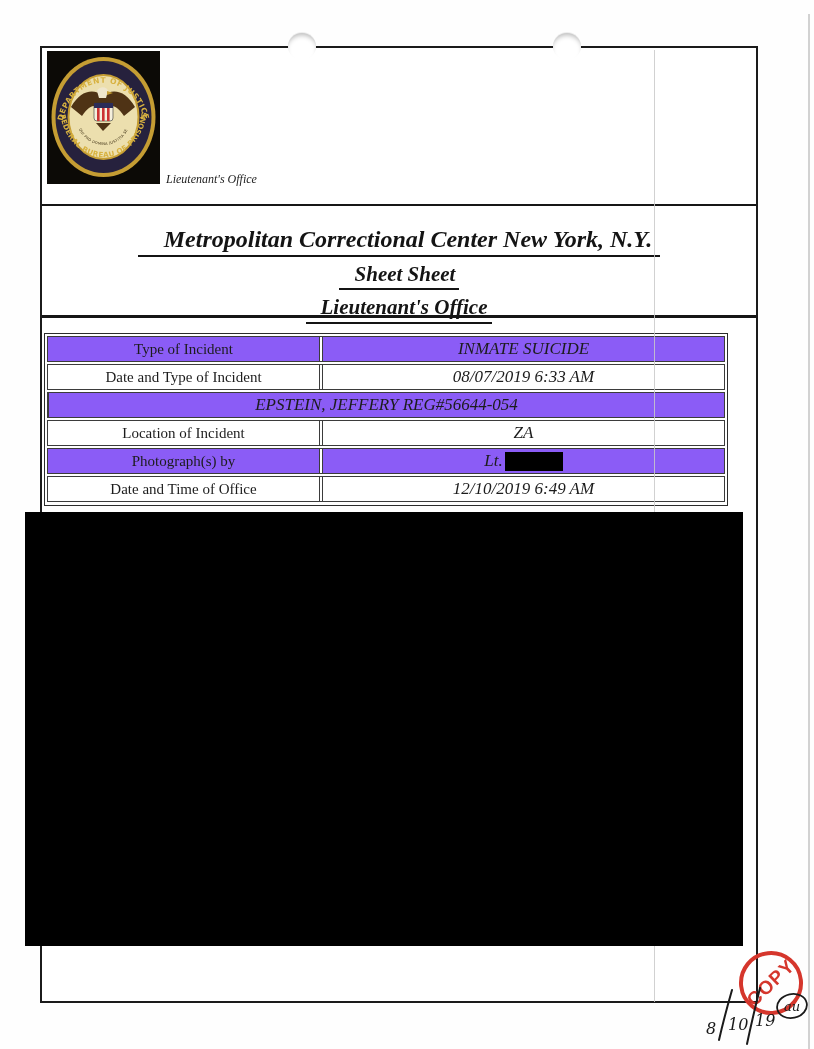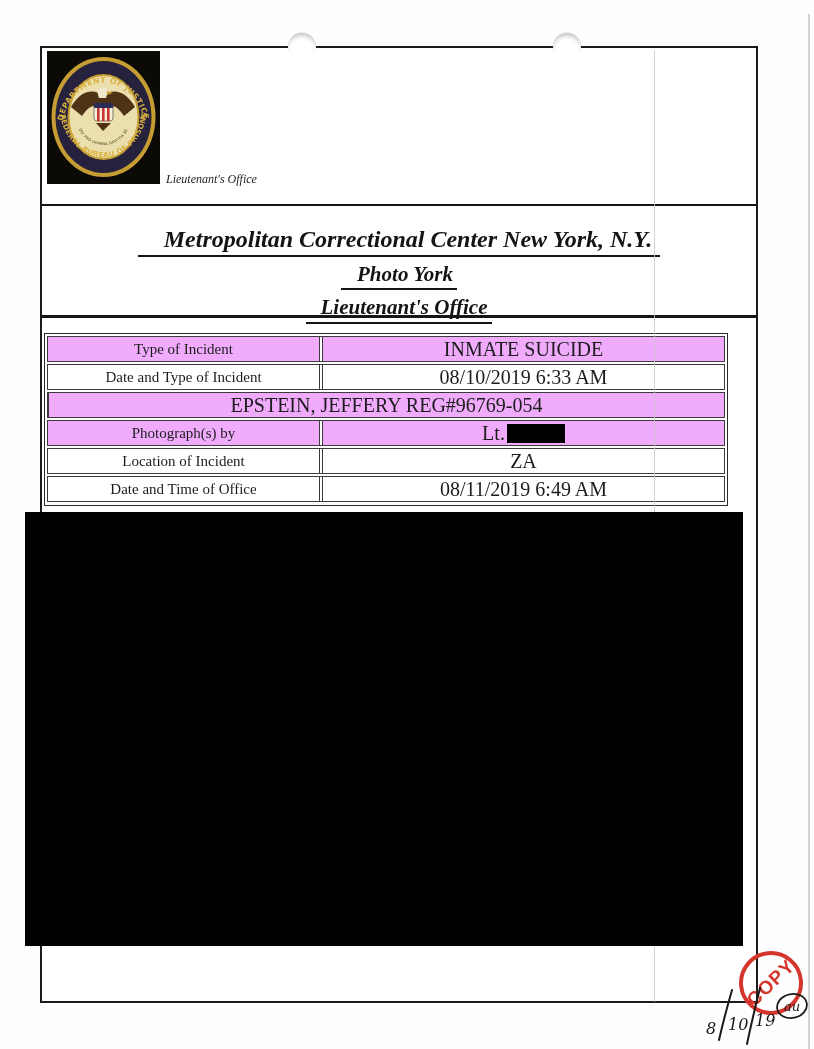--- a/index.html
+++ b/index.html
@@ -44,22 +44,22 @@
   
   .itable { position:absolute; left:2px; top:285px; width:684px;
             border:1px solid #2c2c2c; padding:1px; background:#fff; }
   .irow { display:flex; height:26px; border:1px solid #3b3b3b; margin:1px 1px 2px 1px;
           background:#fff; }
   .cell-label { width:272px; border-right:1px solid #3b3b3b; margin-right:2px;
                 display:flex; align-items:center; justify-content:center;
                 font-size:15px; color:#1c1c1c; background:#fff; }
   .cell-value { flex:1; border-left:1px solid #3b3b3b;
                 display:flex; align-items:center; justify-content:center;
-                font-size:20px; color:#1c1c1c; background:#fff; }
-  .irow.shaded .cell-label, .irow.shaded .cell-value { background:#f0abfc; }
+                font-size:17px; font-style:italic; color:#1c1c1c; background:#fff; }
+  .irow.shaded .cell-label, .irow.shaded .cell-value { background:#8b5cf6; }
   .name-redaction { display:inline-block; width:58px; height:19px; background:#000;
                     margin-left:2px; vertical-align:middle; }
 
   
   .redaction-block { position:absolute; left:25px; top:512px; width:718px; height:434px;
                      background:#000; z-index:10; }
 
   
   .copy-stamp { position:absolute; left:739px; top:951px; width:64px; height:64px;
                 border:4px solid #d5362c; border-radius:50%; z-index:20;
@@ -115,50 +115,50 @@
       </g>
       <text font-family="DejaVu Sans, sans-serif" font-size="3.6" fill="#3a2c10" letter-spacing="0.3">
         <textPath href="#arcMotto" startOffset="0">QUI PRO DOMINA JUSTITIA SEQUITUR</textPath>
       </text>
     </svg>
 
     <div class="office-label">Lieutenant's Office</div>
 
     <div class="title-box">
       <span class="title-line t1"><span class="u">Metropolitan Correctional Center New York, N.Y.</span></span>
-      <span class="title-line t2"><span class="u">Photo York</span></span>
+      <span class="title-line t2"><span class="u">Sheet Sheet</span></span>
       <span class="title-line t3"><span class="u">Lieutenant's Office</span></span>
     </div>
 
     <div class="itable">
       <div class="irow shaded">
         <div class="cell-label">Type of Incident</div>
         <div class="cell-value">INMATE SUICIDE</div>
       </div>
       <div class="irow">
         <div class="cell-label">Date and Type of Incident</div>
-        <div class="cell-value">08/10/2019 6:33 AM</div>
+        <div class="cell-value">08/07/2019 6:33 AM</div>
       </div>
       <div class="irow shaded">
-        <div class="cell-value">EPSTEIN, JEFFERY REG#96769-054</div>
+        <div class="cell-value">EPSTEIN, JEFFERY REG#56644-054</div>
+      </div>
+      <div class="irow">
+        <div class="cell-label">Location of Incident</div>
+        <div class="cell-value">ZA</div>
       </div>
       <div class="irow shaded">
         <div class="cell-label">Photograph(s) by</div>
         <div class="cell-value">
           <span>Lt.</span>
           <span class="name-redaction"></span>
         </div>
       </div>
       <div class="irow">
-        <div class="cell-label">Location of Incident</div>
-        <div class="cell-value">ZA</div>
-      </div>
-      <div class="irow">
         <div class="cell-label">Date and Time of Office</div>
-        <div class="cell-value">08/11/2019 6:49 AM</div>
+        <div class="cell-value">12/10/2019 6:49 AM</div>
       </div>
     </div>
 
   </div>
 
   <div class="redaction-block"></div>
 
   <div class="copy-stamp">
     <span>COPY</span>
   </div>

